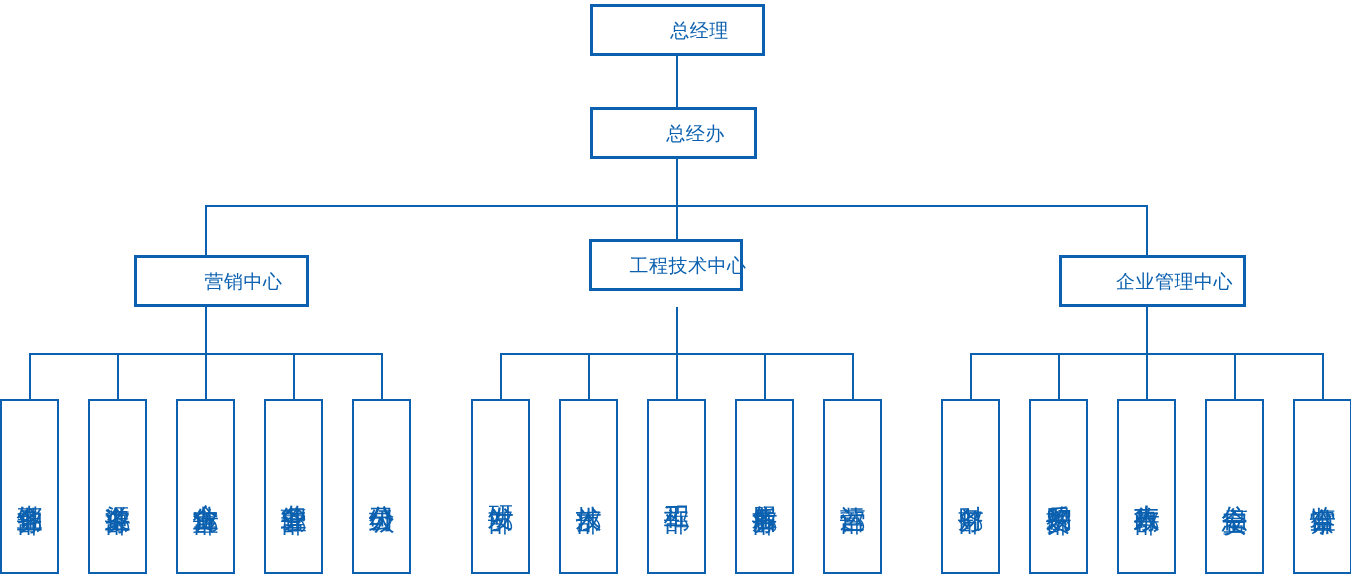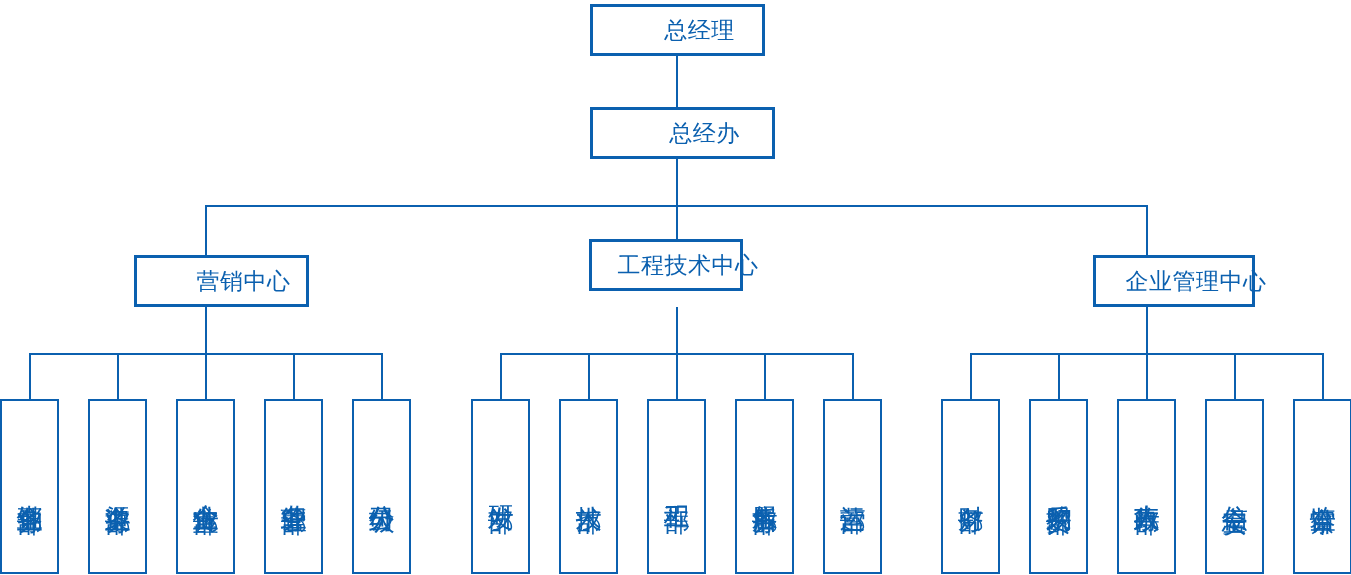--- a/index.html
+++ b/index.html
@@ -26,21 +26,21 @@
     border: 2px solid #0B60AF;
     background: #ffffff;
     display: flex;
     align-items: center;
     justify-content: center;
     color: #0B60AF;
     line-height: 1.06;
     letter-spacing: 0.5px;
   }
   .node.horizontal {
-    font-size: 23px;
+    font-size: 19px;
     writing-mode: horizontal-tb;
     white-space: nowrap;
     padding-left: 44px;
   }
   .node.vertical {
     writing-mode: vertical-rl;
     text-orientation: upright;
     font-size: 26px;
     letter-spacing: 1px;
     padding-top: 6px;
@@ -60,35 +60,35 @@
 </style>
 </head>
 <body>
 
 <div id="org-chart">
 
   <div class="node node-top horizontal" style="left:590px; top:4px; width:175px; height:52px;">总经理</div>
 
   <div class="line v" style="left:676px; top:56px; height:52px;"></div>
 
-  <div class="node node-top horizontal" style="left:590px; top:107px; width:185px; height:52px;">总经办</div>
+  <div class="node node-top horizontal" style="left:590px; top:107px; width:167px; height:52px;">总经办</div>
 
   <div class="line v" style="left:676px; top:159px; height:47px;"></div>
 
   <div class="line h" style="left:205px; top:205px; width:943px;"></div>
 
   <div class="line v" style="left:205px; top:205px; height:50px;"></div>
   <div class="line v" style="left:676px; top:205px; height:50px;"></div>
   <div class="line v" style="left:1146px; top:205px; height:50px;"></div>
 
   <div class="node node-top horizontal" style="left:134px; top:255px; width:175px; height:52px;">营销中心</div>
 
   <div class="node node-top horizontal" style="left:589px; top:239px; width:154px; height:52px;">工程技术中心</div>
 
-  <div class="node node-top horizontal" style="left:1059px; top:255px; width:162px; height:52px;margin-left:34px;">企业管理中心</div>
+  <div class="node node-top horizontal" style="left:1059px; top:255px; width:187px; height:52px;">企业管理中心</div>
 
   <div class="line v" style="left:205px; top:307px; height:47px;"></div>
   <div class="line h" style="left:29px; top:353px; width:353px;"></div>
   <div class="line v" style="left:29px;  top:353px; height:47px;"></div>
   <div class="line v" style="left:117px; top:353px; height:47px;"></div>
   <div class="line v" style="left:205px; top:353px; height:47px;"></div>
   <div class="line v" style="left:293px; top:353px; height:47px;"></div>
   <div class="line v" style="left:381px; top:353px; height:47px;"></div>
 
   <div class="node vertical" style="left:0px;   top:399px; width:59px; height:175px;">直销业务部</div>

